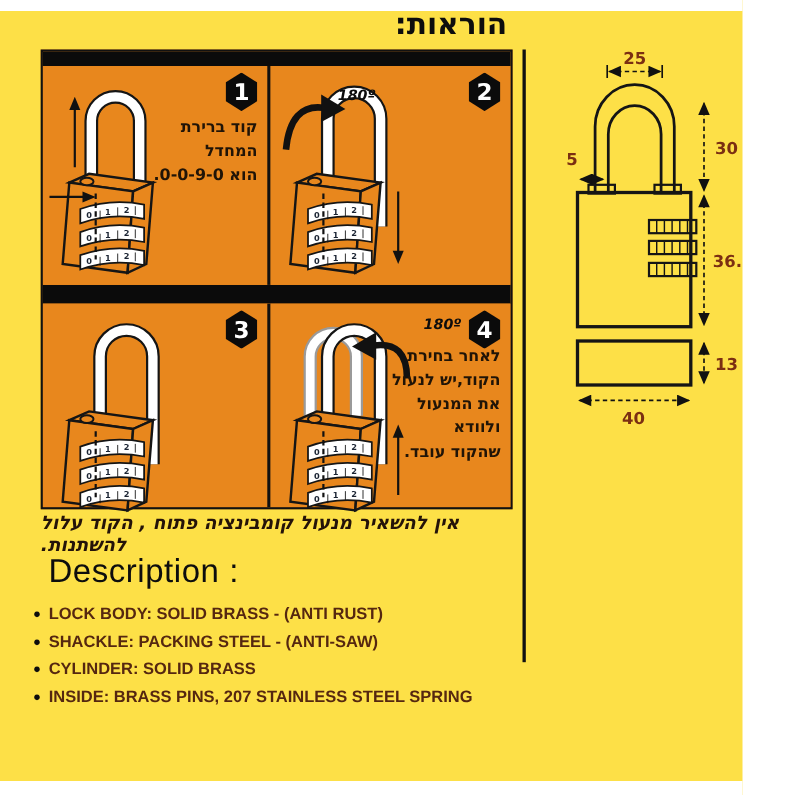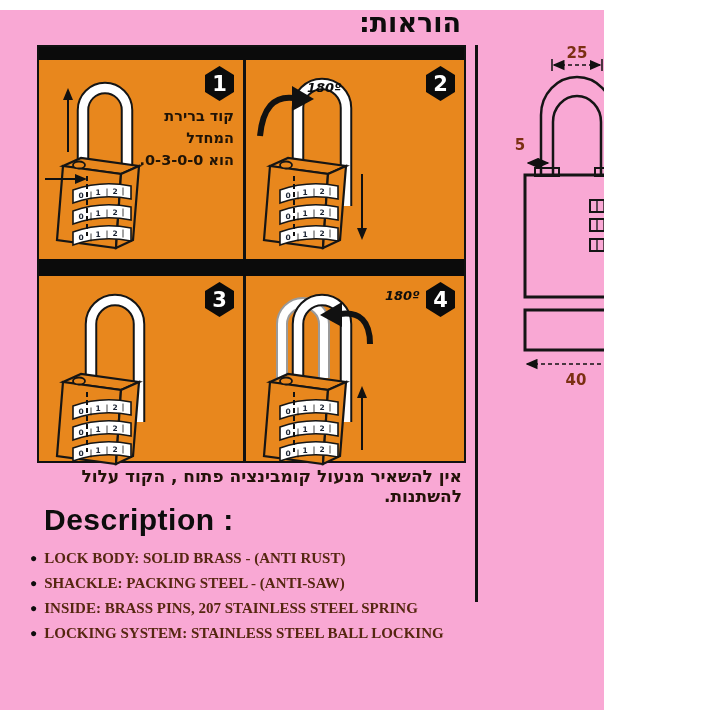--- a/index.html
+++ b/index.html
@@ -1,16 +1,16 @@
 <!DOCTYPE html>
 <html><head>
 <meta charset="utf-8">
 <style>
   html,body{margin:0;padding:0;background:#fff;}
-  .page{position:relative;width:604px;height:723px;background:#f9a8d4;overflow:hidden;
+  .page{position:relative;width:675px;height:723px;background:#fde047;overflow:hidden;
         font-family:"DejaVu Sans",sans-serif;}
   .strip{position:absolute;left:0;width:723px;background:#ffffff;}
   .strip.top{top:0;height:10px;}
   .strip.bottom{top:710px;height:13px;}
   .title{position:absolute;top:7px;left:300px;width:220px;text-align:center;
          font-size:27px;font-weight:800;color:#0d0d0d;direction:rtl;}
   .grid{position:absolute;left:37px;top:45px;width:425px;height:414px;
         border:2px solid #111;background:#E8871D;}
   .bar{position:absolute;left:0;width:425px;background:#0b0b0b;}
   .bar.t{top:0;height:13px;}
@@ -24,26 +24,26 @@
          clip-path:polygon(50% 0%,100% 26%,100% 74%,50% 100%,0% 74%,0% 26%);
          color:#fff;font-weight:bold;font-size:21px;display:flex;align-items:center;justify-content:center;}
   .ptext{position:absolute;top:46px;right:9px;width:122px;direction:rtl;
          font-size:14.5px;font-weight:bold;color:#201407;line-height:1.5;}
   .p4 .ptext{top:38px;}
   .p3 .ptext{top:50px;}
   .rot{position:absolute;font-size:13px;font-weight:bold;font-style:italic;color:#0d0d0d;margin-left:44px;}
   .rot2{left:17px;top:20px;}
   .rot4{left:95px;top:12px;}
   .art{position:absolute;left:4px;top:6px;width:150px;height:188px;}
-  .warning{position:absolute;left:37px;top:466px;width:425px;direction:rtl;text-align:right;
-           font-size:17px;font-weight:bold;color:#241309;}
-  .desc-heading{position:absolute;left:44px;top:503px;font-size:30px;font-weight:700;
+  .warning{position:absolute;left:37px;top:466px;width:425px;direction:rtl;text-align:left;
+           font-size:17px;font-weight:bold;color:#241309;font-style:italic;}
+  .desc-heading{position:absolute;left:44px;top:503px;font-size:30px;font-weight:400;
                 color:#0d0d0d;font-family:"Liberation Sans",sans-serif;letter-spacing:.5px;}
   .bullets{position:absolute;left:30px;top:546px;margin:0;padding:0;list-style:none;
-           font-family:Liberation Serif, serif;}
+           font-family:Liberation Sans, sans-serif;}
   .bullets li{height:25px;line-height:25px;font-size:15px;font-weight:bold;color:#552710;}
   .bullets .dot{color:#0d0d0d;margin-right:7px;font-size:12px;vertical-align:1px;}
   .divider{position:absolute;left:475px;top:45px;width:3px;height:557px;background:#111;}
   .drawing{position:absolute;left:490px;top:42px;}
   .dimtext{font-family:"DejaVu Sans",sans-serif;font-size:15px;font-weight:bold;fill:#7B2F12;}
 </style>
 </head>
 <body>
 
 <div class="page">
@@ -81,21 +81,21 @@
             <text x="55" y="171" font-size="7.5" font-weight="bold" fill="#1b2433" text-anchor="middle" font-family="DejaVu Sans,sans-serif">1</text>
             <text x="72" y="169.5" font-size="7.5" font-weight="bold" fill="#1b2433" text-anchor="middle" font-family="DejaVu Sans,sans-serif">2</text>
             <path d="M44,110 V170" stroke="#111" stroke-width="2" stroke-dasharray="5,3" fill="none"></path>
             <line x1="25" y1="86" x2="25" y2="32" stroke="#111" stroke-width="2"></line>
             <polygon points="25,22 20,34 30,34" fill="#111"></polygon>
             <line x1="2" y1="113" x2="34" y2="113" stroke="#111" stroke-width="2"></line>
             <polygon points="44,113 32,108 32,118" fill="#111"></polygon>
           </svg></div>
       <div class="ptext">
         <div>קוד ברירת המחדל</div>
-        <div>הוא 0-3-0-0.</div>
+        <div>הוא 0-0-9-0.</div>
       </div>
     </div>
 
     <div class="panel p2">
       <div class="badge">2</div>
       <div class="art"><svg viewBox="0 0 150 188" width="150" height="188" xmlns="http://www.w3.org/2000/svg">
             <path d="M48,100 V42 A24,24 0 0 1 96,42 V140" fill="none" stroke="#151515" stroke-width="12.5"></path>
             <path d="M48,100 V42 A24,24 0 0 1 96,42 V140" fill="none" stroke="#ffffff" stroke-width="8.5"></path>
             <polygon points="20,100 38,92 96,100 78,108" fill="#E8871D" stroke="#151515" stroke-width="2.2"></polygon>
             <polygon points="20,100 78,108 73,182 14,174" fill="#E8871D" stroke="#151515" stroke-width="2.2"></polygon>
@@ -179,32 +179,38 @@
             <text x="38" y="174" font-size="7.5" font-weight="bold" fill="#1b2433" text-anchor="middle" font-family="DejaVu Sans,sans-serif">0</text>
             <text x="55" y="171" font-size="7.5" font-weight="bold" fill="#1b2433" text-anchor="middle" font-family="DejaVu Sans,sans-serif">1</text>
             <text x="72" y="169.5" font-size="7.5" font-weight="bold" fill="#1b2433" text-anchor="middle" font-family="DejaVu Sans,sans-serif">2</text>
             <path d="M44,110 V170" stroke="#111" stroke-width="2" stroke-dasharray="5,3" fill="none"></path>
             <path d="M120,62 Q120,28 90,32" stroke="#111" stroke-width="6" fill="none"></path>
             <polygon points="70,33 92,20 92,45" fill="#111"></polygon>
             <line x1="112" y1="168" x2="112" y2="114" stroke="#111" stroke-width="2"></line>
             <polygon points="112,104 107,116 117,116" fill="#111"></polygon>
           </svg></div>
       <span class="rot rot4">180º</span>
+      <div class="ptext">
+        <div>לאחר בחירת</div>
+        <div>הקוד,יש לנעול</div>
+        <div>את המנעול ולוודא</div>
+        <div>שהקוד עובד.</div>
+      </div>
     </div>
   </div>
 
   <div class="warning">אין להשאיר מנעול קומבינציה פתוח , הקוד עלול להשתנות.</div>
 
   <div class="desc-heading">Description :</div>
 
   <ul class="bullets">
     <li><span class="dot">●</span><span>LOCK BODY: SOLID BRASS - (ANTI RUST)</span></li>
     <li><span class="dot">●</span><span>SHACKLE: PACKING STEEL - (ANTI-SAW)</span></li>
+    <li><span class="dot">●</span><span>CYLINDER: SOLID BRASS</span></li>
     <li><span class="dot">●</span><span>INSIDE: BRASS PINS, 207 STAINLESS STEEL SPRING</span></li>
-    <li><span class="dot">●</span><span>LOCKING SYSTEM: STAINLESS STEEL BALL LOCKING</span></li>
   </ul>
 
   <div class="divider"></div>
 
   <svg class="drawing" width="233" height="350" viewBox="0 0 233 350">
     <defs>
       <marker id="ah" markerWidth="9" markerHeight="8" refX="7" refY="3.5" orient="auto">
         <path d="M0,0 L8,3.5 L0,7 Z" fill="#111"></path>
       </marker>
       <marker id="ahr" markerWidth="9" markerHeight="8" refX="1" refY="3.5" orient="auto">

